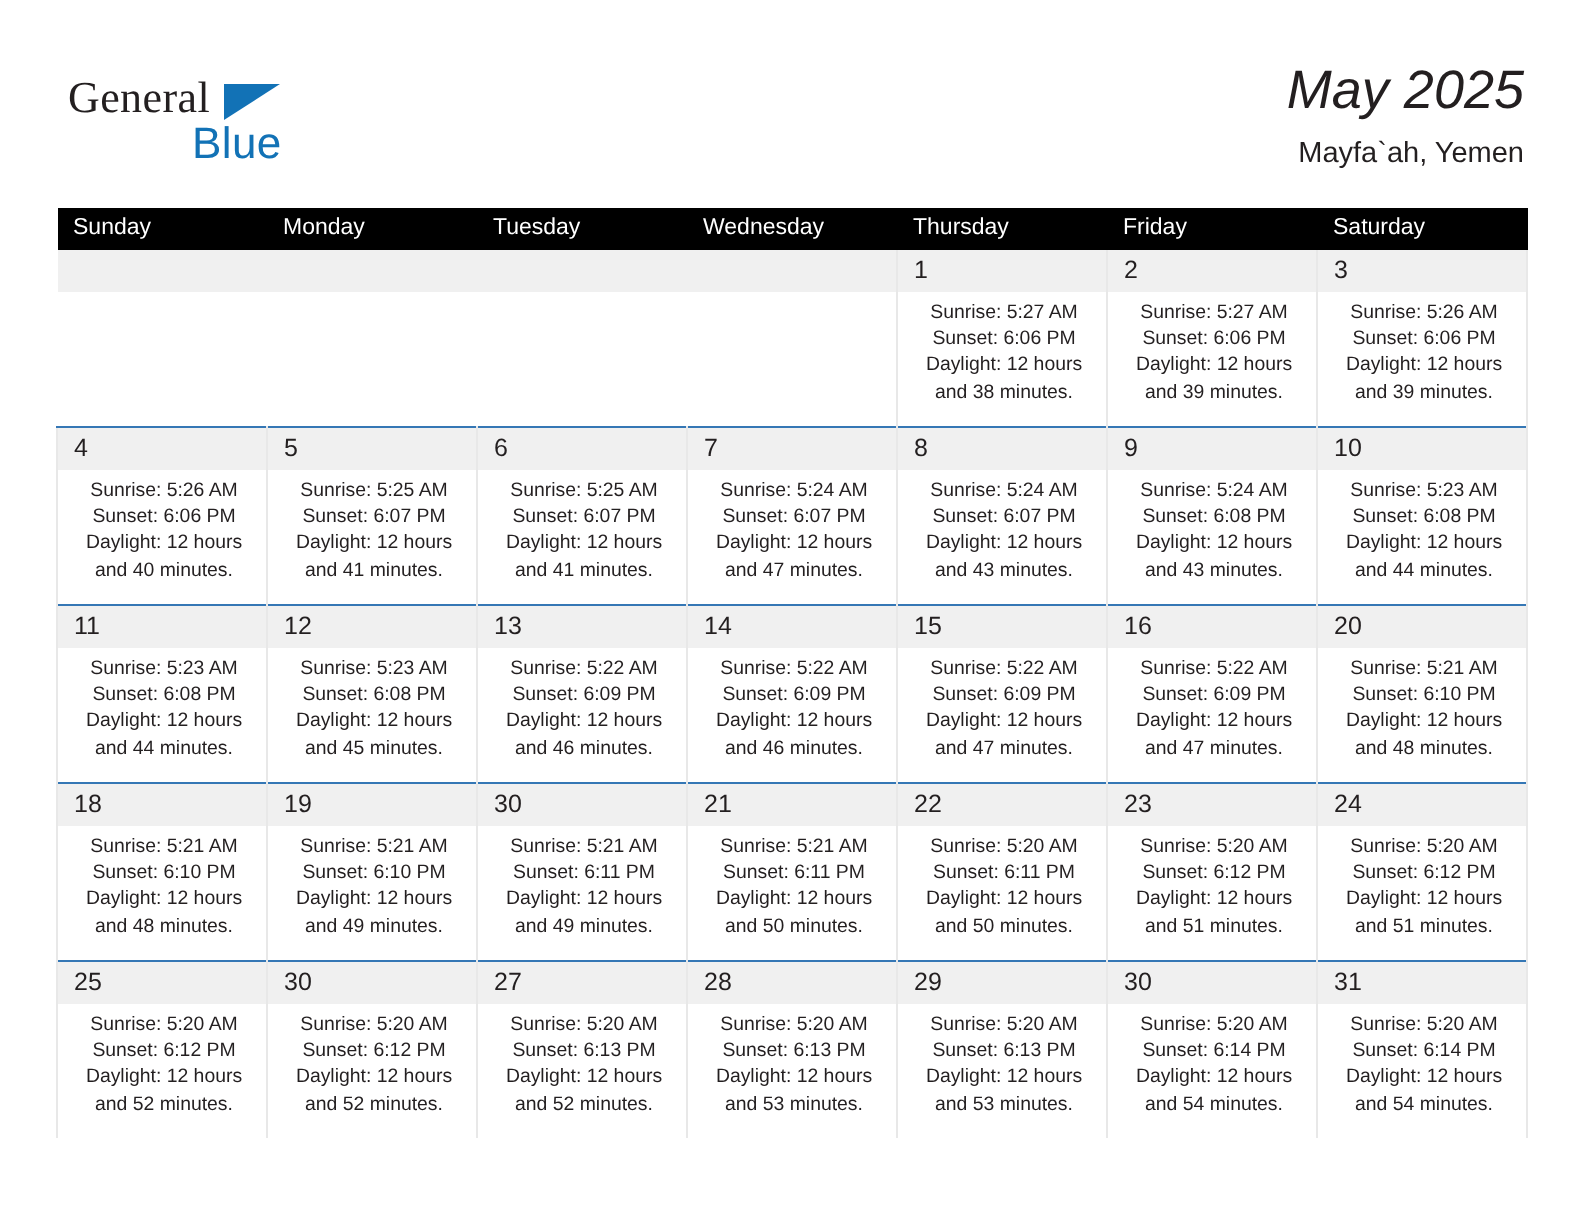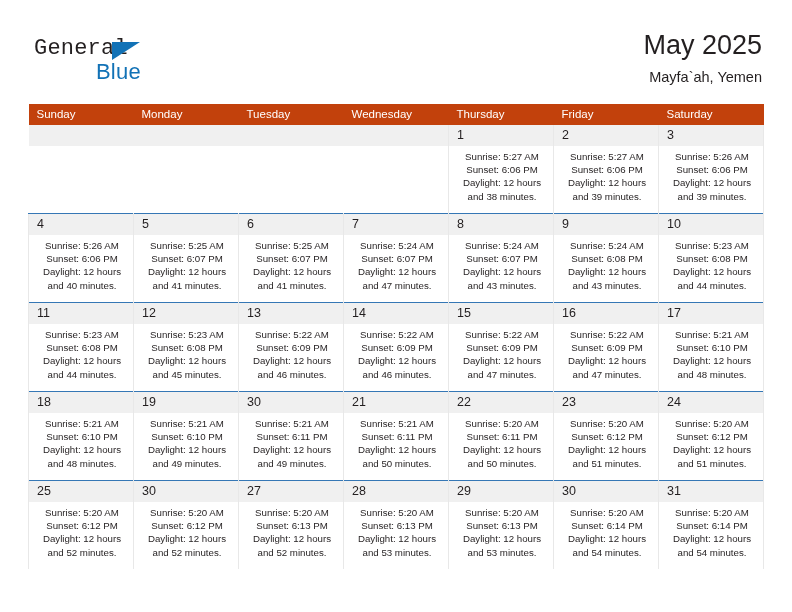--- a/index.html
+++ b/index.html
@@ -35,21 +35,21 @@
     width: 180px;
     height: 56px;
   }
   .brand-general {
     position: absolute;
     left: 0;
     top: 0;
     font-size: 22px;
     letter-spacing: 0.2px;
     color: #231f20;
-    font-family: Liberation Mono, monospace;
+    font-family: Liberation Serif, serif;
   }
   .brand-tri {
     position: absolute;
     left: 78px;
     top: 6px;
     width: 0;
     height: 0;
     border-left: 28px solid #1272b6;
     border-bottom: 18px solid transparent;
   }
@@ -67,41 +67,42 @@
     position: absolute;
     right: 0;
     top: 0;
     text-align: right;
   }
   .cal-title {
     font-size: 27px;
     color: #231f20;
     line-height: 34px;
     white-space: nowrap;
+    font-style: italic;
   }
   .cal-sub {
     font-size: 14.5px;
     color: #231f20;
     line-height: 22px;
     margin-top: 4px;
     white-space: nowrap;
     margin-left: 42px;
   }
 
   
   .cal {
     position: absolute;
     left: 28px;
     top: 104px;
     width: 736px;
     border-collapse: collapse;
     table-layout: fixed;
   }
   .cal th {
-    background: #c2410c;
+    background: #000000;
     color: #ffffff;
     font-size: 11.5px;
     font-weight: normal;
     text-align: left;
     padding: 4px 0 5px 8px;
     height: 12px;
     border: none;
   }
   .cal td {
     vertical-align: top;
@@ -330,21 +331,21 @@
           <td class="">
             <div class="daynum">16</div>
             <div class="info">
               <div>Sunrise: 5:22 AM</div>
               <div>Sunset: 6:09 PM</div>
               <div>Daylight: 12 hours</div>
               <div>and 47 minutes.</div>
             </div>
           </td>
           <td class="">
-            <div class="daynum">17</div>
+            <div class="daynum">20</div>
             <div class="info">
               <div>Sunrise: 5:21 AM</div>
               <div>Sunset: 6:10 PM</div>
               <div>Daylight: 12 hours</div>
               <div>and 48 minutes.</div>
             </div>
           </td>
         </tr>
         <tr class="week-row">
           <td class="">

